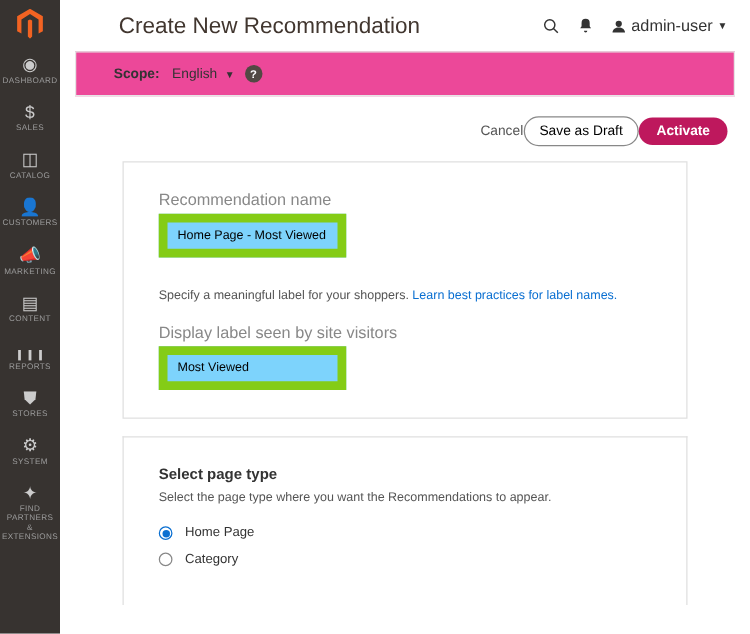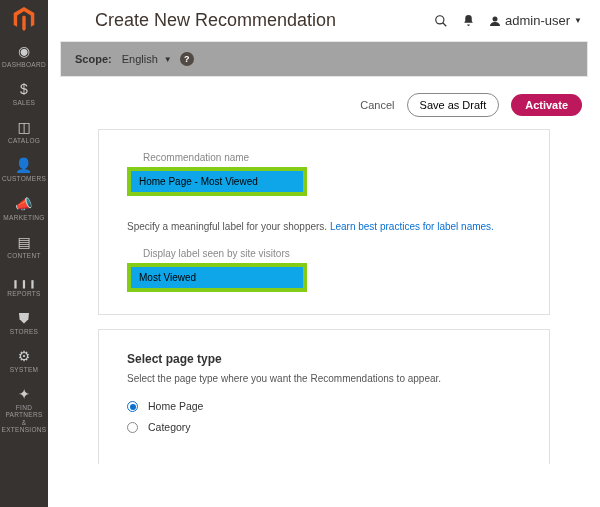--- a/index.html
+++ b/index.html
@@ -14,37 +14,37 @@
   .nav-label { font-size: 6.5px; color: #9c9c9c; letter-spacing: 0.3px; margin-top: 3px; text-align: center; line-height: 1.1; }
 
   
   .main { flex: 1; background: #fff; overflow-y: auto; }
   .topbar { display: flex; align-items: center; padding: 10px 18px; }
   .page-title { font-size: 18px; font-weight: 400; color: #41362f; flex: 1; margin-left: 29px; }
   .topbar .act { margin-left: 14px; color: #333; font-size: 13px; display: flex; align-items: center; cursor: pointer; }
   .user { font-size: 11px; }
   .caret { font-size: 8px; margin-left: 4px; }
 
-  .scope-bar { background: #a3a3a3; border: 1px solid #e5e5e5; padding: 10px 14px; margin: 0 12px; display: flex; align-items: center; font-size: 11px; }
+  .scope-bar { background: #ec4899; border: 1px solid #e5e5e5; padding: 10px 30px; margin: 0 12px; display: flex; align-items: center; font-size: 11px; }
   .scope-bar b { font-weight: 600; margin-right: 10px; }
   .scope-sel { display: flex; align-items: center; cursor: pointer; justify-content: center; }
   .scope-sel .caret { margin: 0 8px 0 6px; }
   .help { width: 14px; height: 14px; border-radius: 50%; background: #514943; color: #fff; font-size: 9px; display: flex; align-items: center; justify-content: center; font-weight: bold; cursor: pointer; }
 
-  .actions { display: flex; justify-content: flex-end; align-items: center; padding: 16px 18px 12px; gap: 12px; }
+  .actions { display: flex; justify-content: flex-end; align-items: center; padding: 16px 18px 12px; }
   .link-btn { color: #555; font-size: 11px; cursor: pointer; }
   .btn-outline { border: 1px solid #888; background: #fff; border-radius: 12px; padding: 5px 12px; font-size: 11px; cursor: pointer; }
   .btn-primary { background: #be185d; color: #fff; border: none; border-radius: 12px; padding: 5px 14px; font-size: 11px; font-weight: 600; cursor: pointer; }
 
   .panel { border: 1px solid #e0e0e0; margin: 0 50px 14px; padding: 22px 28px; }
   .sect-title { font-size: 12px; font-weight: 700; color: #333; margin-bottom: 6px; }
   .sect-desc { font-size: 10px; color: #555; line-height: 1.4; margin-bottom: 14px; }
   .sect-desc a { color: #0a6fd1; text-decoration: none; }
-  .field-label { font-size: 10px; color: #888; margin-bottom: 4px; margin-left: 16px; }
-  .field-input { border: 4px solid #84cc16; padding: 5px 8px; font-size: 10px; width: 180px; background: #0ea5e9; }
+  .field-label { font-size: 13px; color: #888; margin-bottom: 4px; }
+  .field-input { border: 7px solid #84cc16; padding: 5px 8px; font-size: 10px; width: 150px; background: #7dd3fc; }
   .sect + .sect { margin-top: 24px; }
 
   .radio-row { display: flex; align-items: flex-end; margin: 9px 0; font-size: 10.5px; cursor: pointer; }
   .radio { width: 11px; height: 11px; border: 1.5px solid #888; border-radius: 50%; margin-right: 10px; position: relative; }
   .radio.checked { border-color: #0a6fd1; }
   .radio.checked::after { content:""; position:absolute; inset:1.5px; background:#0a6fd1; border-radius:50%; }
 </style>
 </head>
 <body>
 

